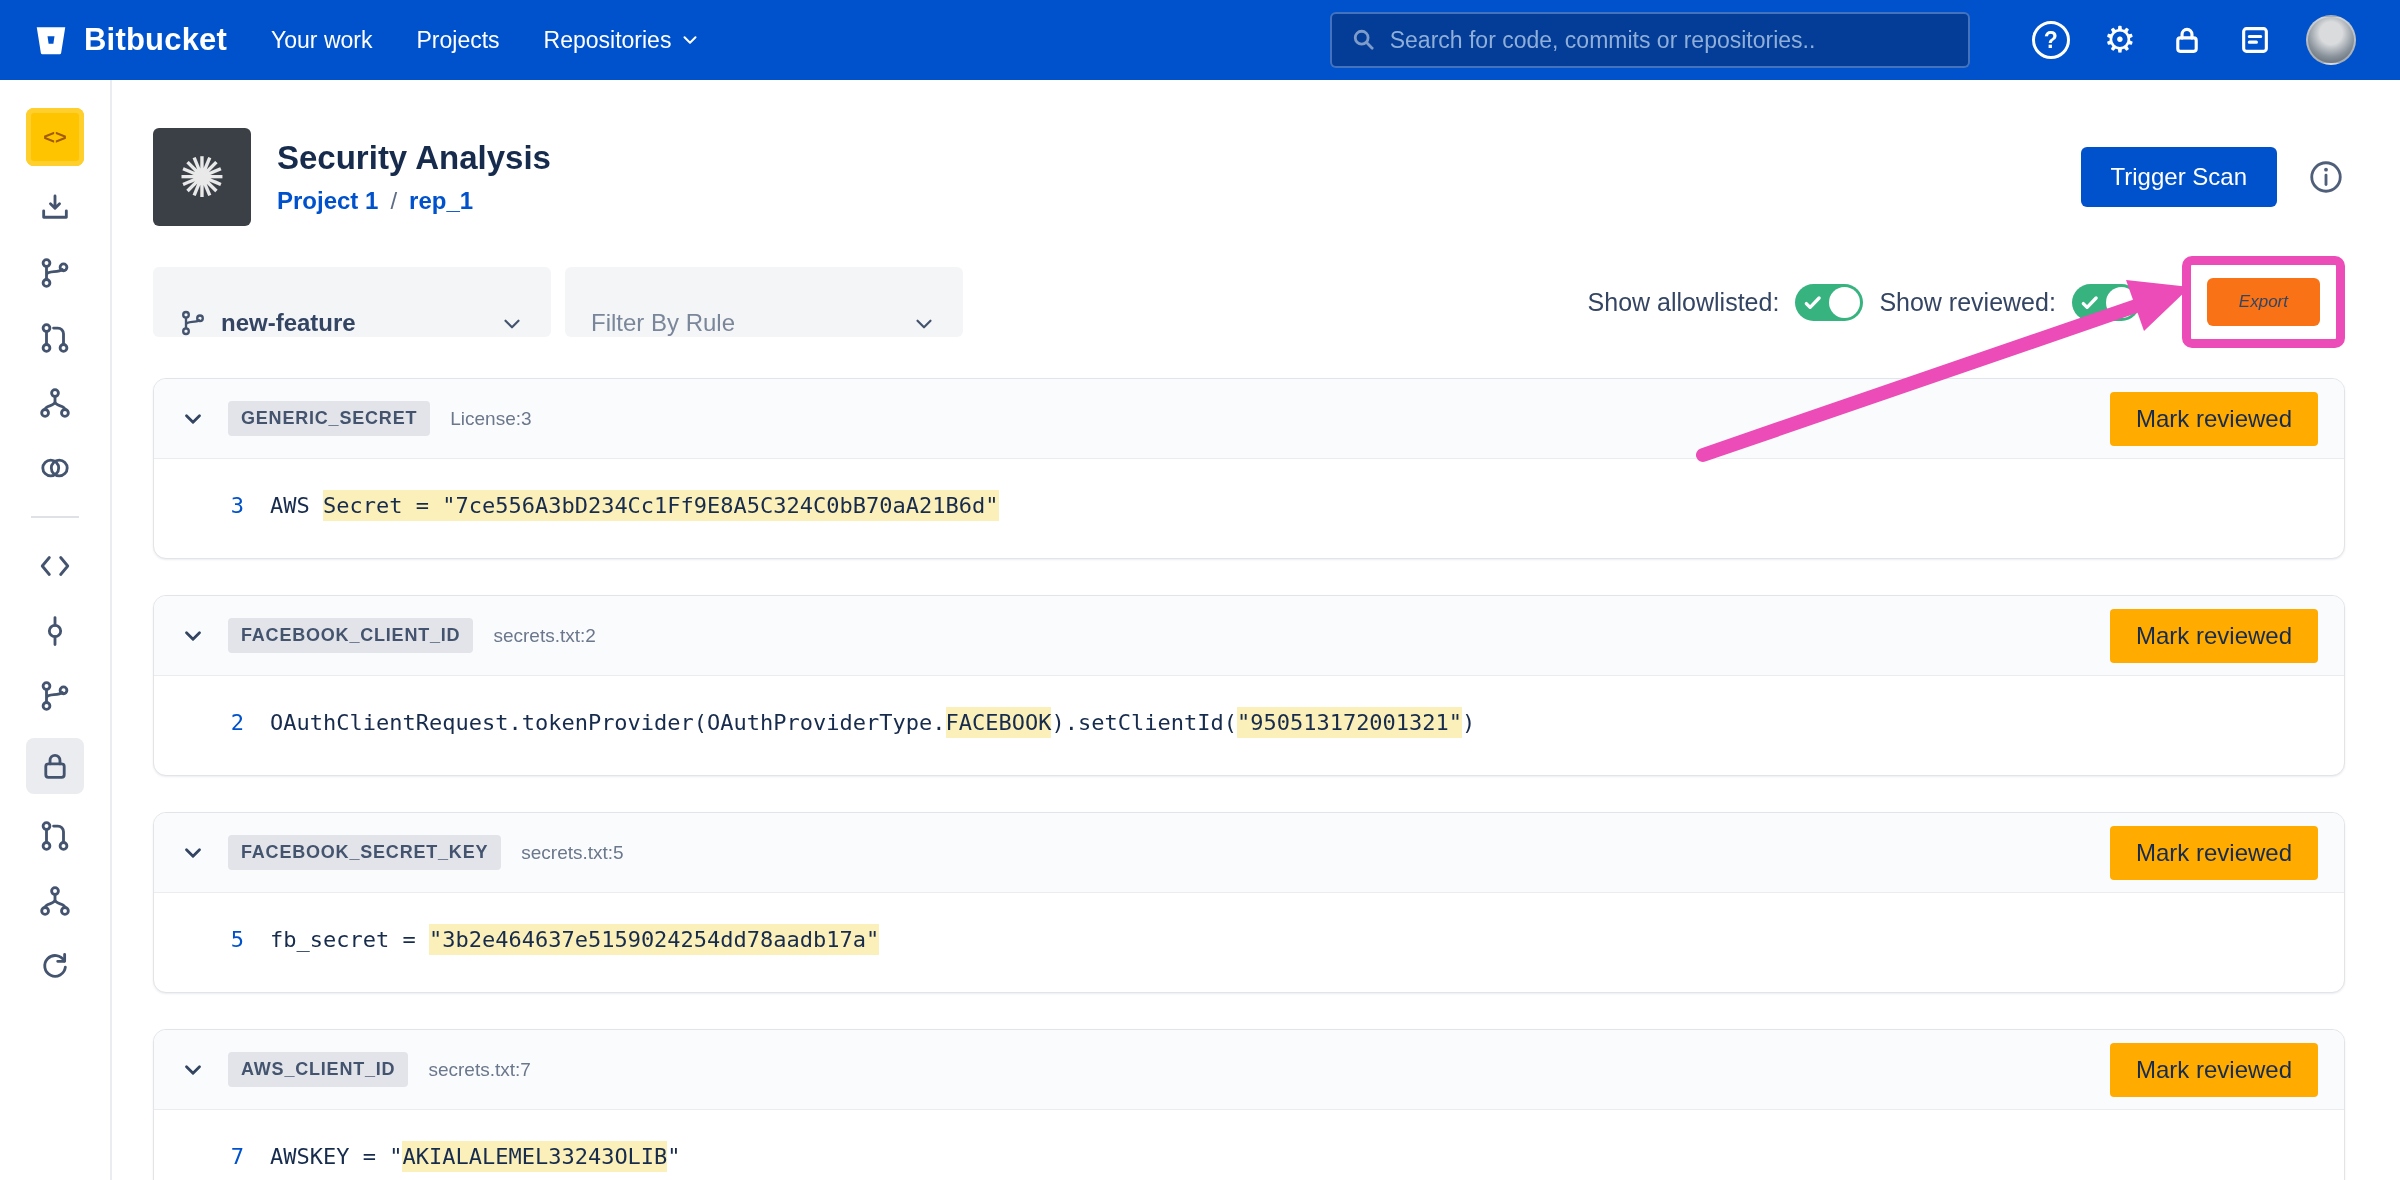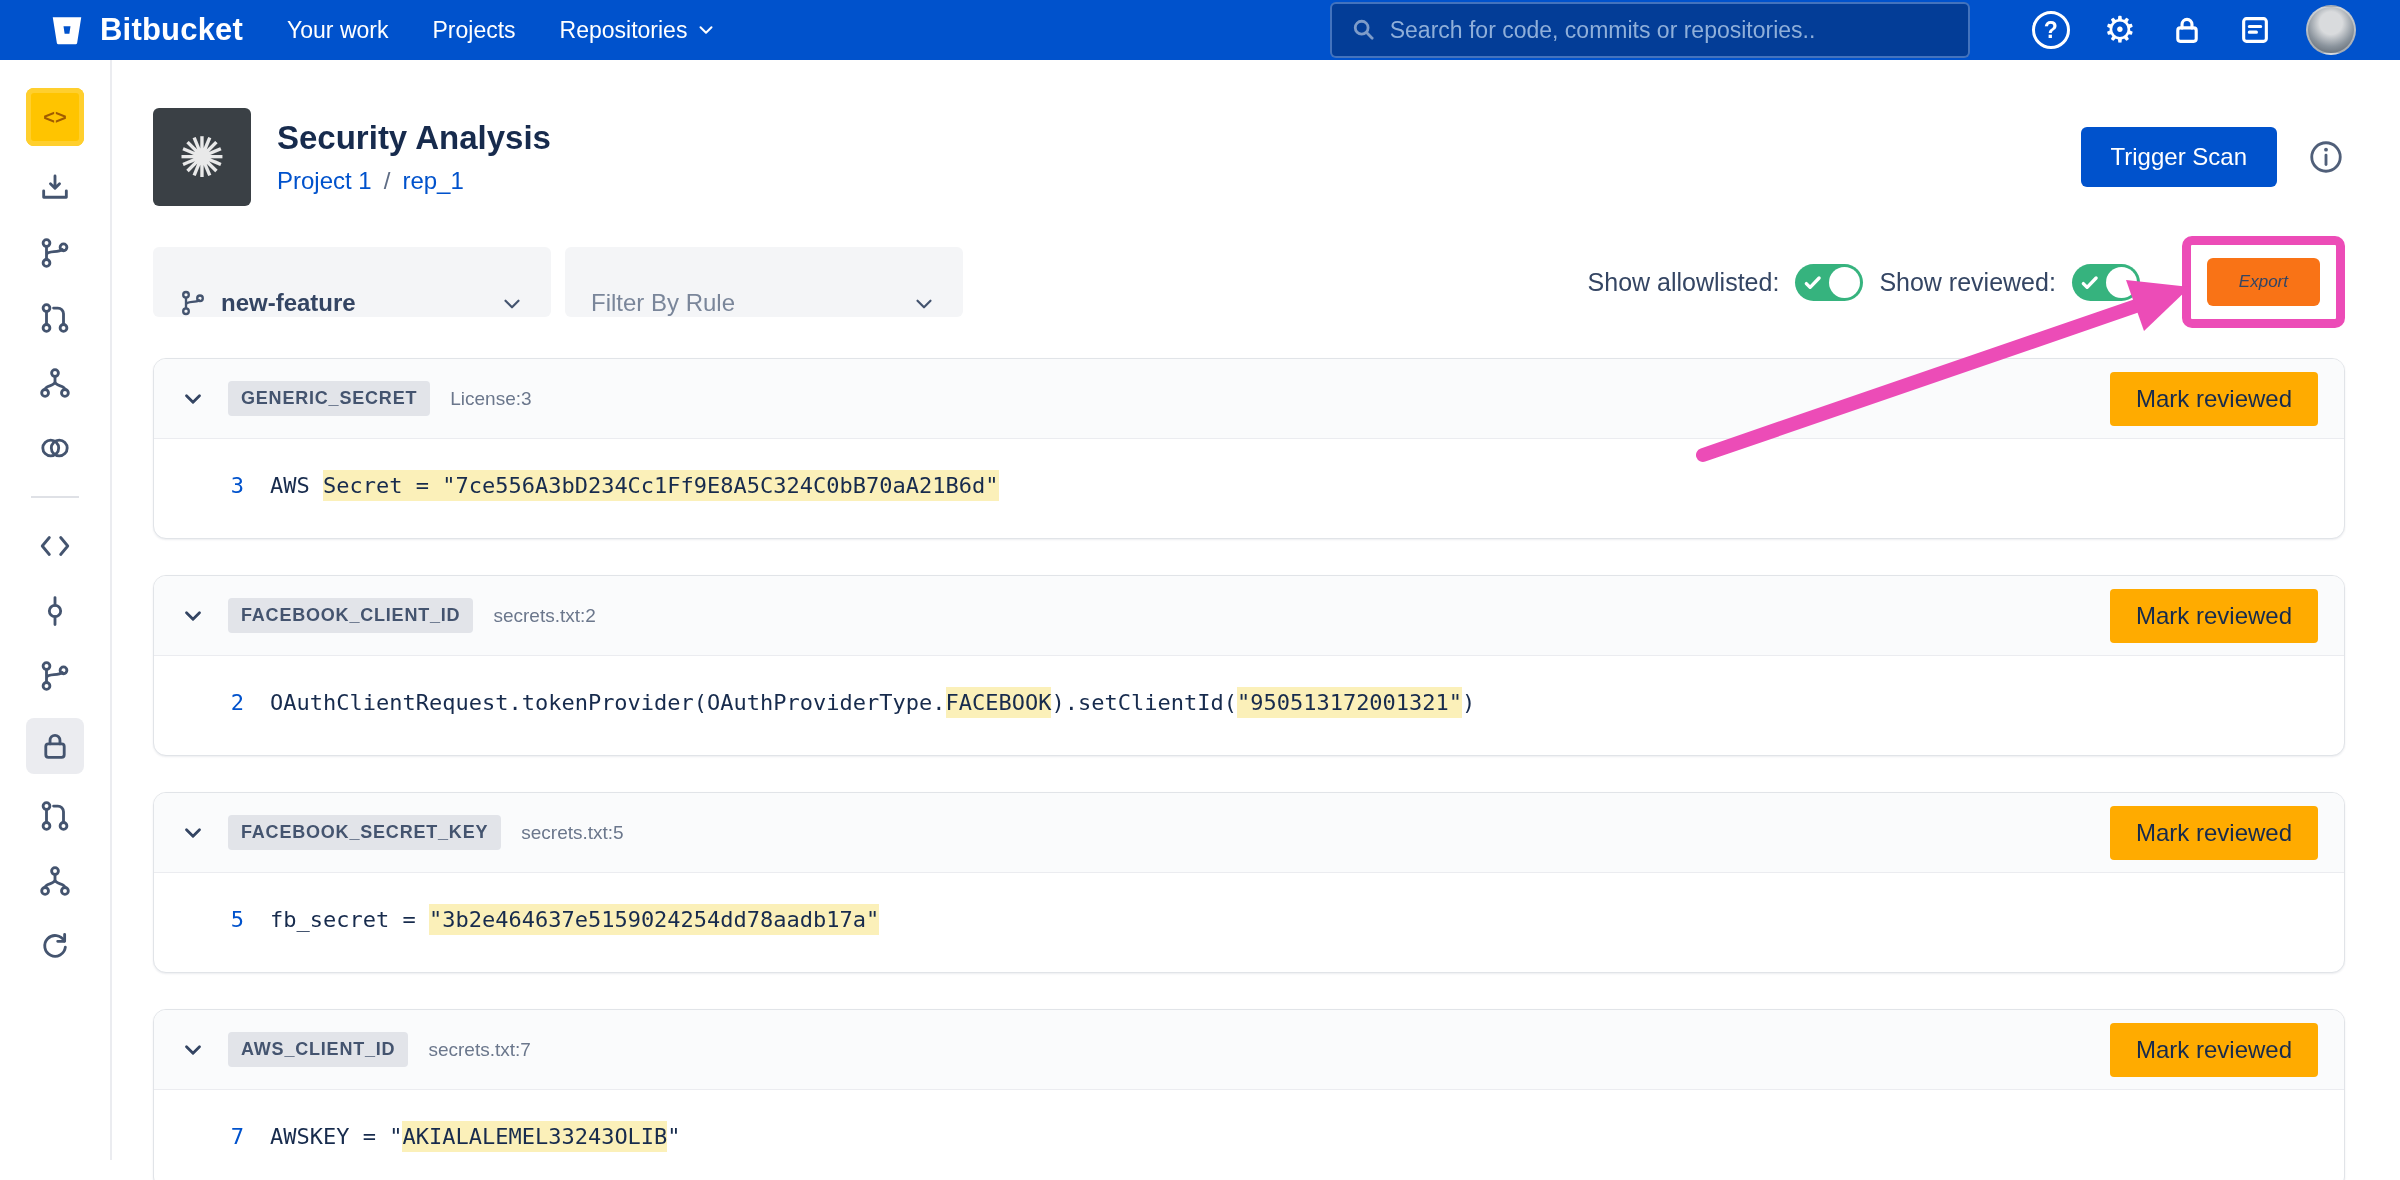--- a/index.html
+++ b/index.html
@@ -12,22 +12,22 @@
     --ink:#172B4D;
     --ink2:#44546F;
     --muted:#6B778C;
   }
   *{box-sizing:border-box;margin:0;padding:0;}
   html,body{width:2400px;height:1180px;overflow:hidden;background:#fff;
     font-family:"Liberation Sans",sans-serif;color:var(--ink);}
   button{font-family:inherit;border:none;cursor:pointer;background:none;}
 
   
-  .topnav{height:60px;background:var(--brand-blue);display:flex;align-items:center;
-    padding:0 44px 0 48px;gap:44px;position:relative;z-index:5;}
+  .topnav{height:80px;background:var(--brand-blue);display:flex;align-items:center;
+    padding:0 44px 0 32px;gap:44px;position:relative;z-index:5;}
   .brand{display:flex;align-items:center;gap:14px;}
   .brand-name{color:#fff;font-size:31px;font-weight:700;letter-spacing:.2px;}
   .navitem{color:#fff;font-size:23px;font-weight:500;display:flex;align-items:center;gap:8px;}
   .searchbox{margin-left:auto;width:640px;height:56px;border-radius:6px;
     background:rgba(9,30,66,.38);border:2px solid rgba(120,160,220,.55);
     display:flex;align-items:center;padding:0 18px;gap:12px;}
   .searchbox input{flex:1;background:transparent;border:none;outline:none;
     color:#fff;font-size:23px;font-family:"Liberation Sans",sans-serif;}
   .searchbox input::placeholder{color:#8FAFD9;}
   .nav-icons{display:flex;align-items:center;gap:34px;margin-left:18px;}
@@ -55,21 +55,21 @@
 
   .main{flex:1;padding:48px 55px 0 41px;position:relative;}
 
   
   .page-head{display:flex;align-items:center;}
   .proj-avatar{width:98px;height:98px;border-radius:6px;background:#3A4045;
     display:flex;align-items:center;justify-content:center;color:#E9E9E9;font-size:56px;}
   .titleblock{margin-left:26px;}
   .page-title{font-size:33px;font-weight:700;color:var(--ink);}
   .breadcrumb{margin-top:10px;font-size:24px;display:flex;gap:12px;}
-  .breadcrumb a{color:var(--brand-blue);text-decoration:none;}
+  .breadcrumb a{color:var(--brand-blue);text-decoration:none;font-weight:bold;}
   .breadcrumb .sep{color:#5E6C84;}
   .head-actions{margin-left:auto;display:flex;align-items:center;gap:30px;justify-content:space-between;}
   .btn-primary{background:var(--brand-blue);color:#fff;font-size:24px;font-weight:500;
     padding:16px 30px;border-radius:6px;}
 
   
   .filterbar{margin-top:30px;display:flex;align-items:center;}
   .dropdown{width:398px;height:70px;background:#F4F5F7;border-radius:6px;
     display:flex;align-items:flex-end;padding:0 26px;gap:14px;font-size:24px;}
   .dropdown .lbl{flex:1;}

